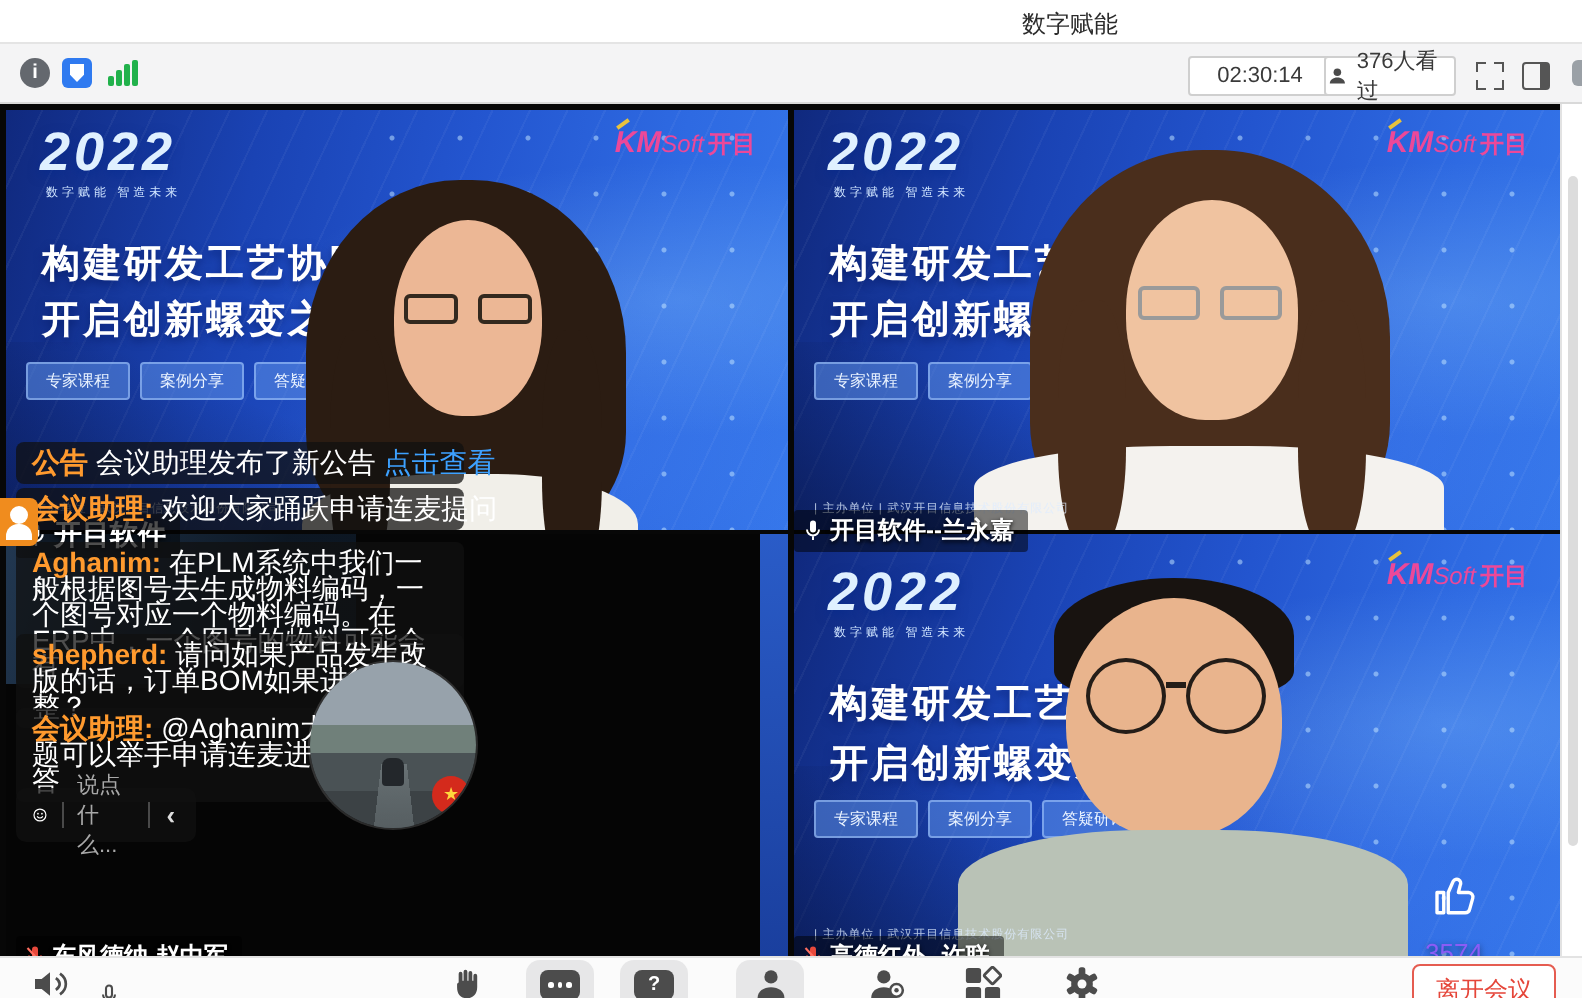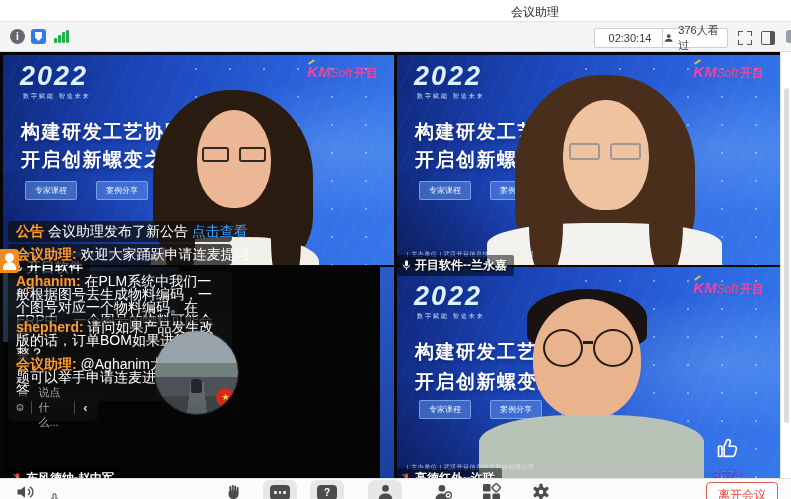--- a/index.html
+++ b/index.html
@@ -59,21 +59,21 @@
 
   .logo2022 { position:absolute; left:17px; top:6px; font-size:27px; font-weight:bold; font-style:italic;
     color:#dff0ff; letter-spacing:2px; text-shadow:0 2px 6px rgba(0,40,140,.6); }
   .slogan { position:absolute; left:20px; top:37px; font-size:6px; letter-spacing:2px; color:#cfe4ff; }
   .kmlogo { position:absolute; right:16px; top:8px; color:#ec4899; font-size:12px; font-style:italic; white-space:nowrap; }
   .kmlogo .km { font-size:15px; font-weight:bold; }
   .kmlogo .accent { position:absolute; left:1px; top:-2px; width:7px; height:2px; background:#e8c23c; transform:rotate(-35deg); }
   .kmlogo .cn { font-style:normal; font-weight:bold; margin-left:2px; }
   .slide-title { position:absolute; left:18px; color:#fff; font-weight:bold; font-size:19px; letter-spacing:1.5px; text-shadow:0 2px 4px rgba(0,20,90,.55); white-space:nowrap; }
   .stl1 { top:64px; } .stl2 { top:92px; }
-  .tagrow { position:absolute; left:22px; top:126px; display:flex; gap:19px; }
+  .tagrow { position:absolute; left:10px; top:126px; display:flex; gap:5px; }
   .tag { background:rgba(92,144,232,.55); border:1px solid rgba(170,205,255,.55); color:#eaf3ff; font-size:8px; padding:3px 9px; border-radius:2px; white-space:nowrap; }
   .organizer { position:absolute; left:10px; bottom:6px; font-size:6px; color:rgba(222,236,255,.78); letter-spacing:.5px; white-space:nowrap; }
 
   
   .person div { position:absolute; }
   .p-hair { border-radius:48% 48% 30% 30%; }
   .p-face { border-radius:50% 50% 46% 46%; }
   .p-body { border-radius:42% 42% 0 0; }
   .p-strip { border-radius:40%; }
   .p-glass { border-radius:3px; }
@@ -129,21 +129,21 @@
   .qmark { font-size:10px; font-weight:bold; }
   .leave-btn { position:absolute; left:706px; top:3px; width:72px; height:26px; background:#fff; border:1px solid #e55c50; border-radius:4px;
     color:#e5463a; font-size:12px; text-align:center; line-height:24px; }
 </style>
 </head>
 <body>
 
 <div class="window">
 
   <div class="titlebar">
-    <div class="title">会议助理</div>
+    <div class="title">数字赋能</div>
   </div>
 
   <div class="topbar">
     <div class="ico-info">i</div>
     <div class="ico-shield">
         <i></i>
       </div>
     <div class="ico-signal">
         <b></b>
         <b></b>

